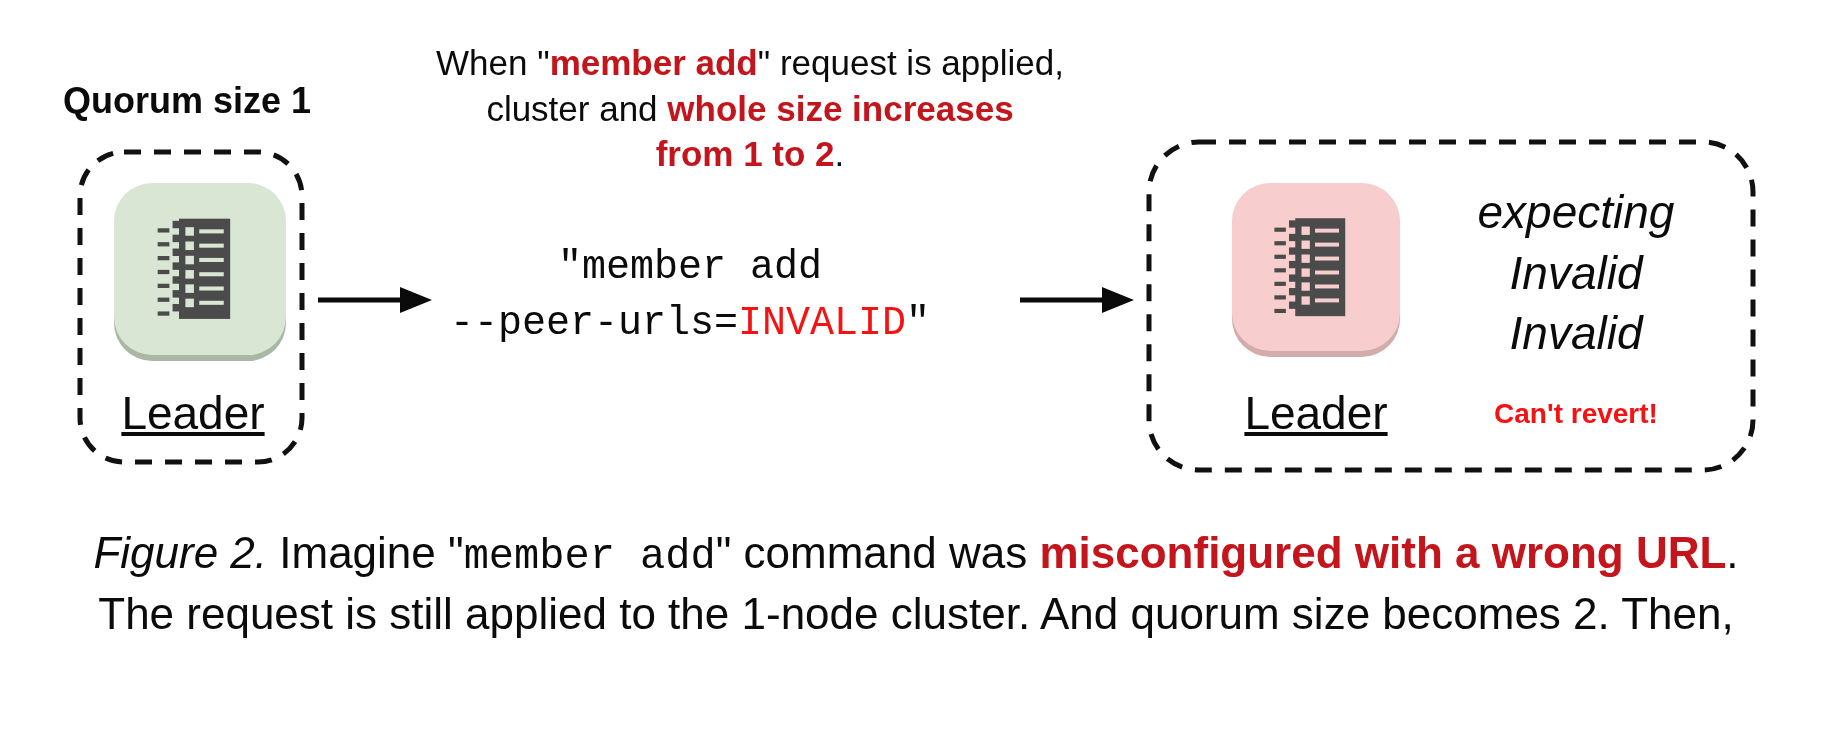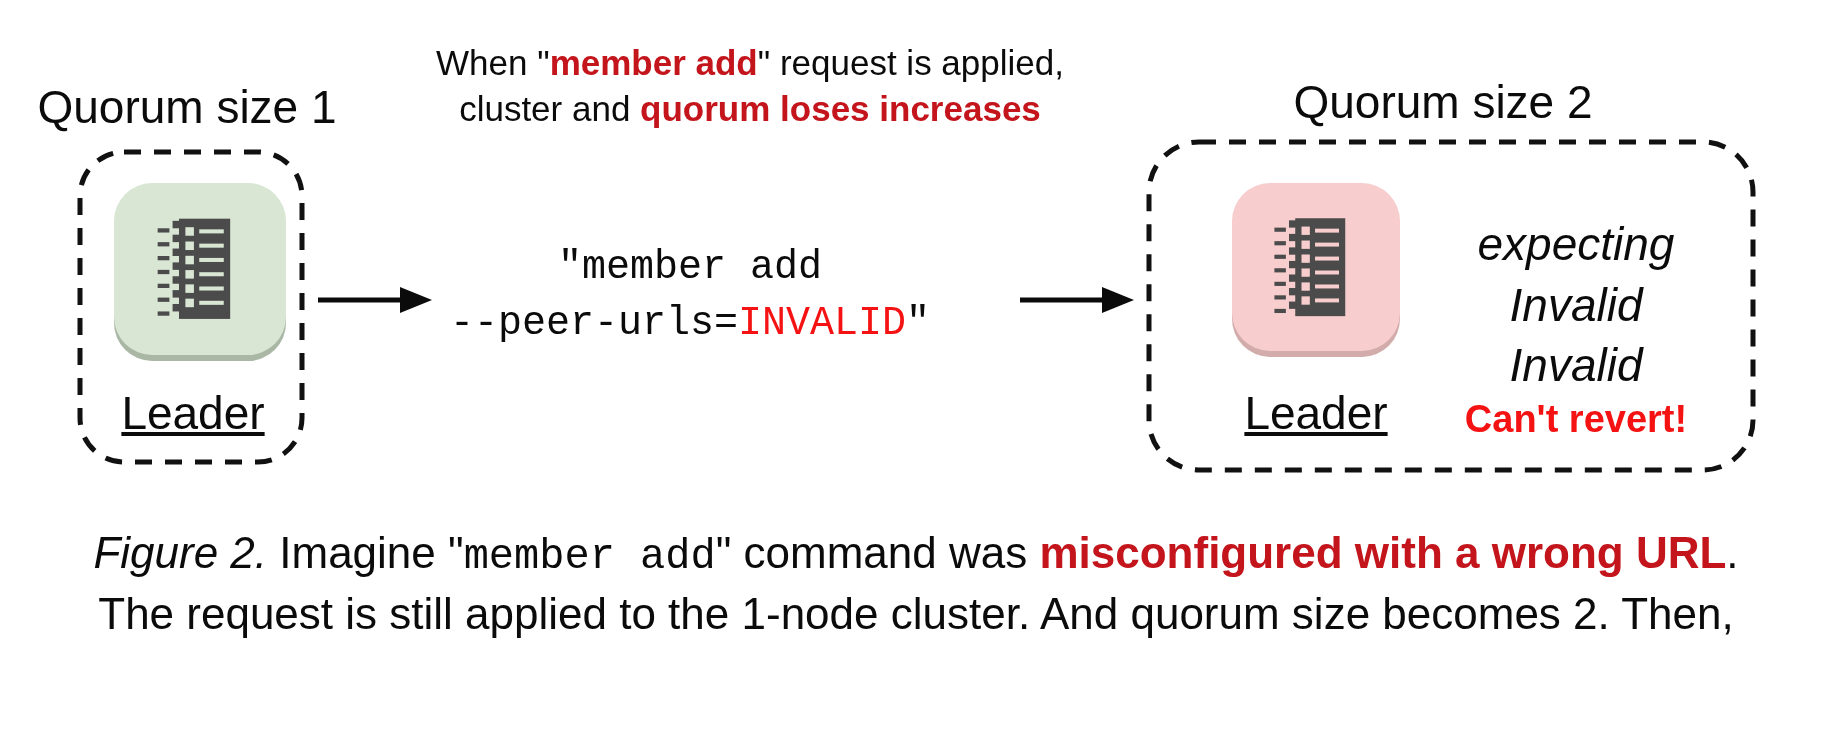--- a/index.html
+++ b/index.html
@@ -1,33 +1,33 @@
 <!DOCTYPE html>
 <html><head>
 <meta charset="utf-8">
 <style>
   html,body{margin:0;padding:0;background:#ffffff;}
   .canvas{position:relative;width:1832px;height:738px;background:#ffffff;overflow:hidden;
           font-family:"Liberation Sans",sans-serif;color:#0b0b0b;}
   .abs{position:absolute;}
-  .heading{font-size:46px;font-weight:400;text-align:center;letter-spacing:0px;white-space:nowrap;}
+  .heading{font-size:36px;font-weight:700;text-align:center;letter-spacing:0px;white-space:nowrap;}
   .dashed-svg{position:absolute;}
   .tile{position:absolute;border-radius:38px;display:flex;align-items:center;justify-content:center;}
   .tile.green{background:#d8e6d3;box-shadow:0 6px 0 #a9b7a4;}
   .tile.pink{background:#f7cecd;box-shadow:0 6px 0 #d2abab;}
   .glyph{width:62%;height:80%;}
   .node-label{position:absolute;text-align:center;font-size:46px;color:#0b0b0b;text-decoration:underline;}
   .annotation{position:absolute;text-align:center;font-size:35px;line-height:1.3;color:#0b0b0b;}
   .red-bold{color:#c3151b;font-weight:bold;}
   .bright-red{color:#f51212;}
   .command{position:absolute;text-align:center;font-family:"Liberation Mono","DejaVu Sans Mono",monospace;
            font-size:40px;line-height:1.4;color:#0b0b0b;white-space:nowrap;}
   .arrow{position:absolute;}
-  .expecting{position:absolute;text-align:center;font-style:italic;font-size:46px;line-height:1.32;color:#0b0b0b;margin-top:32px;}
-  .cant-revert{position:absolute;text-align:center;font-weight:bold;font-size:38px;color:#f51212;white-space:nowrap;}
+  .expecting{position:absolute;text-align:center;font-style:italic;font-size:46px;line-height:1.32;color:#0b0b0b;}
+  .cant-revert{position:absolute;text-align:center;font-weight:bold;font-size:28px;color:#f51212;white-space:nowrap;}
   .caption{position:absolute;left:0;width:1832px;text-align:center;font-size:44px;line-height:1.3;color:#0b0b0b;}
   .cap-line{white-space:nowrap;}
   .ital{font-style:italic;}
   .mono{font-family:"Liberation Mono","DejaVu Sans Mono",monospace;font-size:42px;}
 </style>
 </head>
 <body>
 
 <div class="canvas">
 
@@ -74,34 +74,34 @@
   </div>
   <div class="node-label" style="left:78px;top:386px;width:230px;">Leader</div>
 
   <svg class="arrow" style="left:316px;top:282px;" width="118" height="36">
     <line x1="2" y1="18" x2="86" y2="18" stroke="#0b0b0b" stroke-width="5"></line>
     <polygon points="84,5 116,18 84,31" fill="#0b0b0b"></polygon>
   </svg>
 
   <div class="annotation" style="left:400px;top:40px;width:700px;">
     <div><span>When "</span><span class="red-bold">member add</span><span>" request is applied,</span></div>
-    <div><span>cluster and </span><span class="red-bold">quorum loses increases</span></div>
+    <div><span>cluster and </span><span class="red-bold">whole size increases</span></div>
+    <div><span class="red-bold">from 1 to 2</span><span>.</span></div>
   </div>
 
   <div class="command" style="left:370px;top:240px;width:640px;">
     <div><span>"member add</span></div>
     <div><span>--peer-urls=</span><span class="bright-red">INVALID</span><span>"</span></div>
   </div>
 
   <svg class="arrow" style="left:1018px;top:282px;" width="118" height="36">
     <line x1="2" y1="18" x2="86" y2="18" stroke="#0b0b0b" stroke-width="5"></line>
     <polygon points="84,5 116,18 84,31" fill="#0b0b0b"></polygon>
   </svg>
 
-  <div class="heading abs" style="left:1293px;top:75px;width:300px;">Quorum size 2</div>
 
   <svg class="dashed-svg" style="left:1145px;top:138px;" width="612" height="336">
     <rect x="4" y="4" width="604" height="328" rx="50" fill="none" stroke="#111111" stroke-width="5" stroke-dasharray="17 13"></rect>
   </svg>
 
   <div class="tile pink" style="left:1232px;top:183px;width:168px;height:168px;">
     <svg class="glyph" viewBox="0 0 100 100">
       <g fill="#4b4b4b">
         <rect x="30" y="3" width="48" height="94"></rect>
         <rect x="24" y="5" width="7" height="7"></rect>

